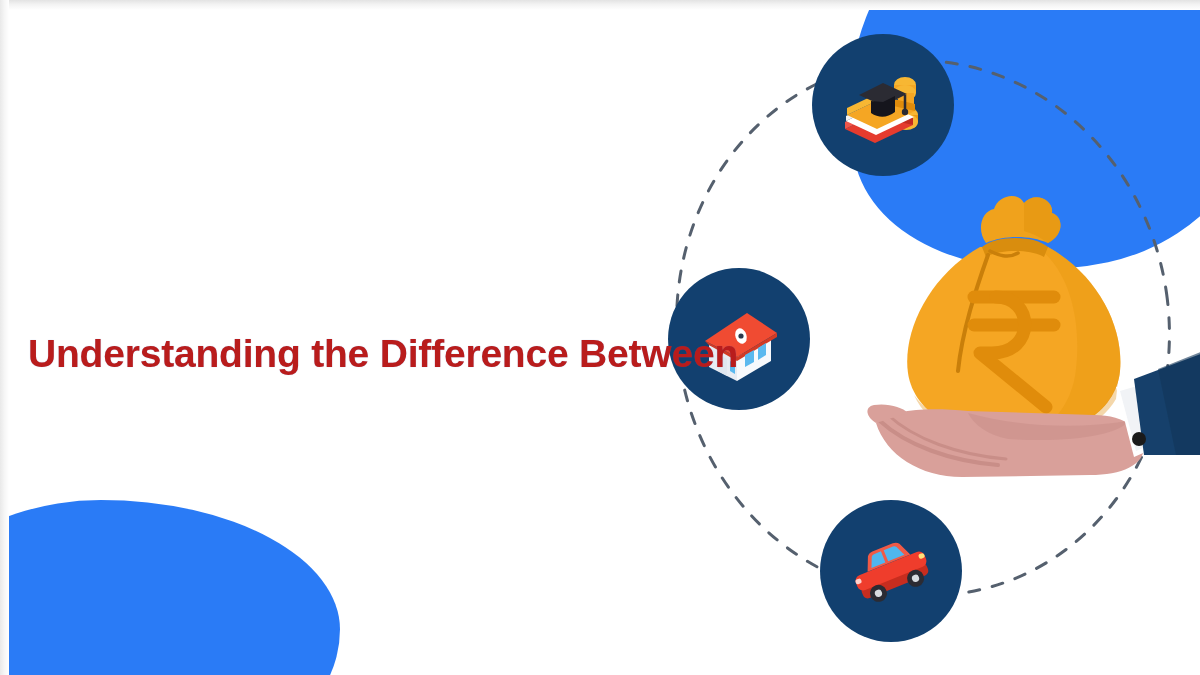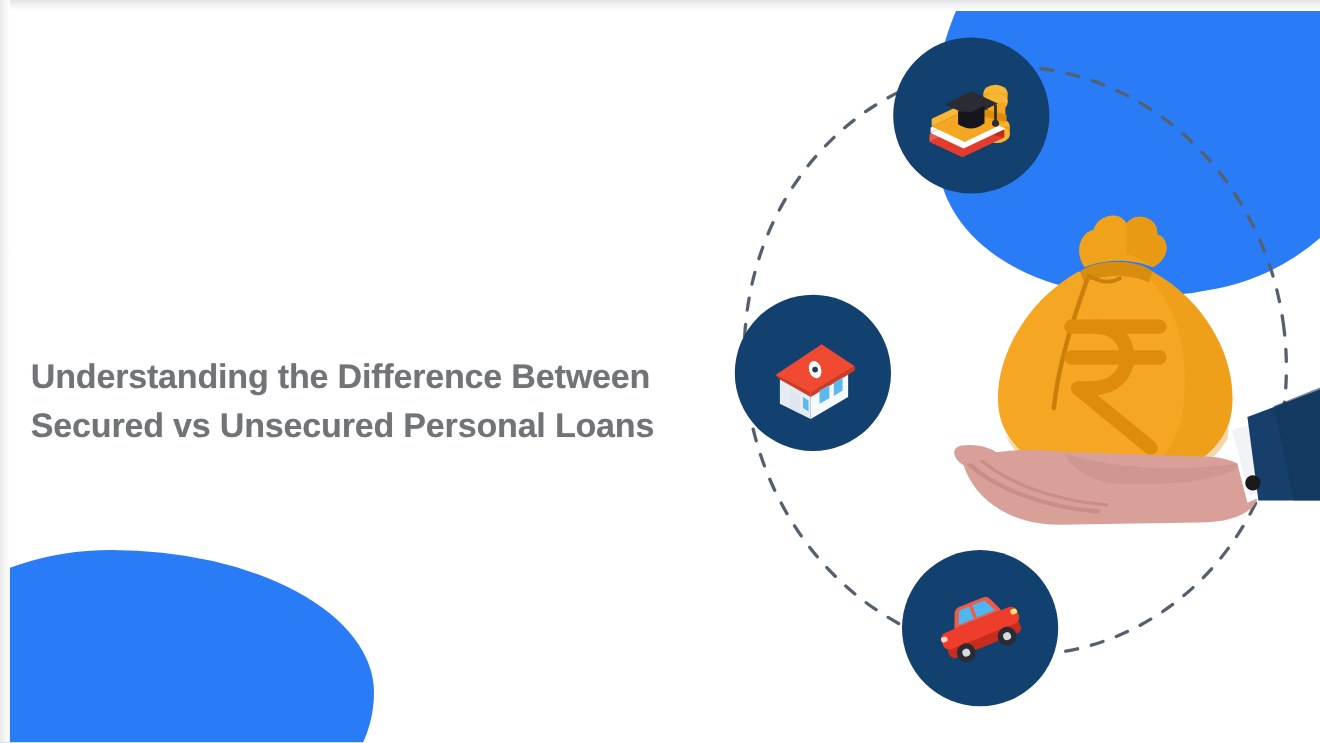--- a/index.html
+++ b/index.html
@@ -62,23 +62,23 @@
     z-index: 1;
   }
 
   
   .headline {
     position: absolute;
     left: 28px;
     top: 300px;
     width: 620px;
     z-index: 20;
-    color: #737373;
+    color: #b91c1c;
     font-weight: bold;
-    font-size: 31px;
+    font-size: 39px;
     line-height: 1.42;
     letter-spacing: -0.2px;
     text-shadow: 0 0 1px rgba(42,111,224,0.35);
   }
   .headline .line { display: block; white-space: nowrap; }
 
   
   .orbit {
     position: absolute;
     left: 663px;
@@ -121,21 +121,20 @@
 <div class="banner">
 
   <div class="edge-top"></div>
   <div class="edge-left"></div>
 
   <div class="blob-top-right"></div>
   <div class="blob-bottom-left"></div>
 
   <h1 class="headline">
     <span class="line">Understanding the Difference Between</span>
-    <span class="line">Secured vs Unsecured Personal Loans</span>
   </h1>
 
   <div class="orbit">
     <svg viewBox="0 0 520 580" preserveAspectRatio="none" aria-hidden="true">
       <ellipse cx="260" cy="290" rx="246" ry="268" fill="none" stroke="#55606e" stroke-width="3" stroke-dasharray="11 13" stroke-linecap="round" transform="rotate(-8 260 290)"></ellipse>
     </svg>
   </div>
 
   <div class="bubble bubble-edu">
     <span>

